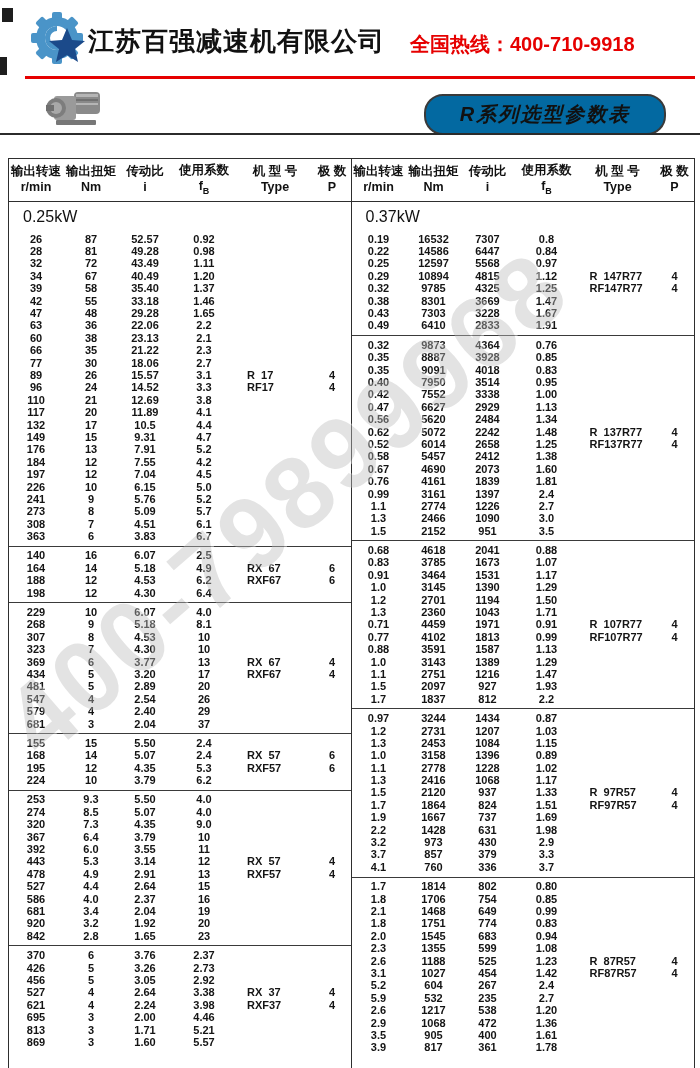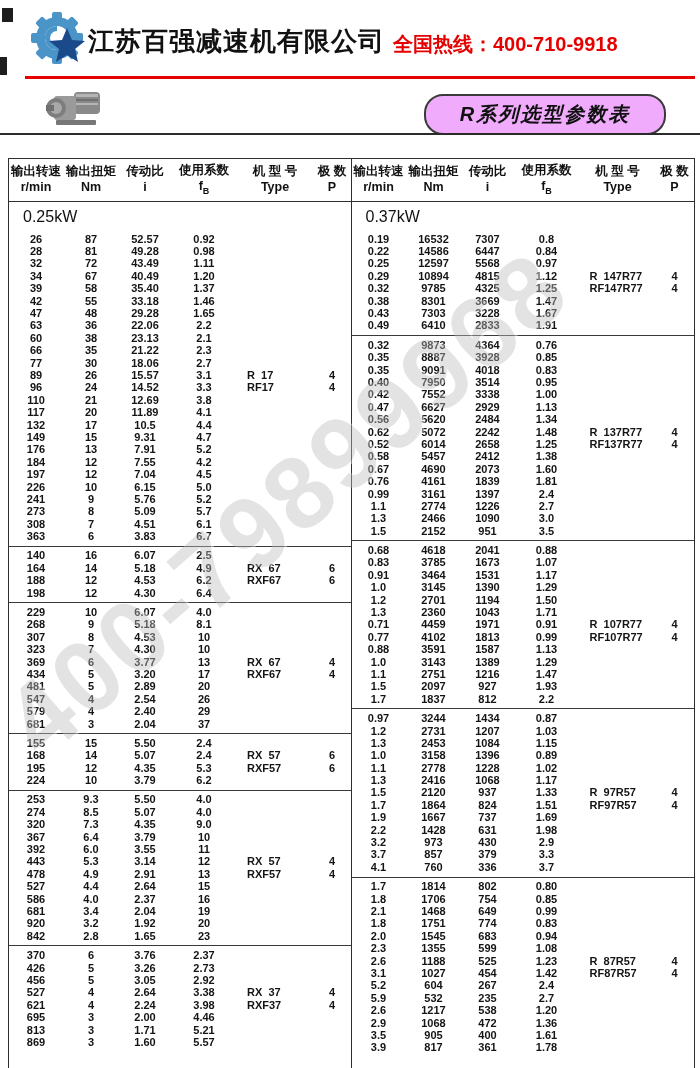--- a/index.html
+++ b/index.html
@@ -7,25 +7,25 @@
     width:700px;height:1068px;position:relative;overflow:hidden;
     background:#ffffff;font-family:"Liberation Sans", sans-serif;
   }
   .artifact{position:absolute;background:#1e1e1e;}
   .a1{left:2px;top:8px;width:11px;height:14px;}
   .a2{left:0;top:57px;width:7px;height:18px;}
 
   
   .logo{position:absolute;left:26px;top:10px;width:66px;height:64px;}
   .company{position:absolute;left:88px;top:24px;font-size:26px;font-weight:bold;color:#111;letter-spacing:1px;white-space:nowrap;}
-  .hotline{position:absolute;left:393px;top:31px;font-size:20px;font-weight:bold;color:#e60000;white-space:nowrap;}
+  .hotline{position:absolute;left:410px;top:31px;font-size:20px;font-weight:bold;color:#e60000;white-space:nowrap;}
   .red-rule{position:absolute;left:25px;top:76px;width:670px;height:3px;background:#e60000;}
   .product-img{position:absolute;left:44px;top:84px;width:64px;height:46px;}
   .badge{position:absolute;left:424px;top:94px;width:238px;height:37px;border:2px solid #3a3a3a;border-radius:19px;
-         display:flex;align-items:center;justify-content:center;background:#f0abfc;
+         display:flex;align-items:center;justify-content:center;background:#0369a1;
          font-size:20px;font-weight:bold;font-style:italic;letter-spacing:2px;color:#111;}
   .dark-rule{position:absolute;left:0;top:133px;width:700px;height:2px;background:#2b2b2b;}
 
   
   .tables{position:absolute;left:8px;top:158px;width:688px;height:972px;display:flex;z-index:1;}
   .param-table{width:344px;box-sizing:border-box;border:1.5px solid #2e2e2e;overflow:hidden;background:transparent;}
   .param-table + .param-table{margin-left:-1.5px;}
   .thead{height:42px;border-bottom:1.5px solid #2e2e2e;display:flex;align-items:center;}
   .th{display:flex;flex-direction:column;align-items:center;justify-content:center;gap:2px;
       font-weight:bold;font-size:12.5px;color:#111;line-height:1.1;white-space:nowrap;}

